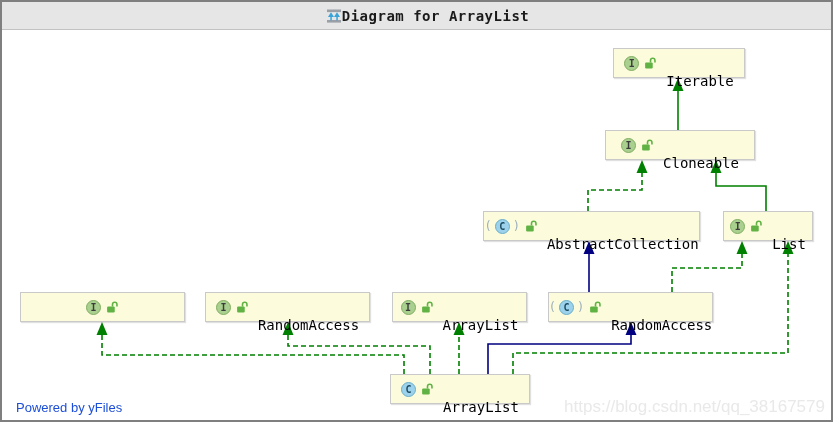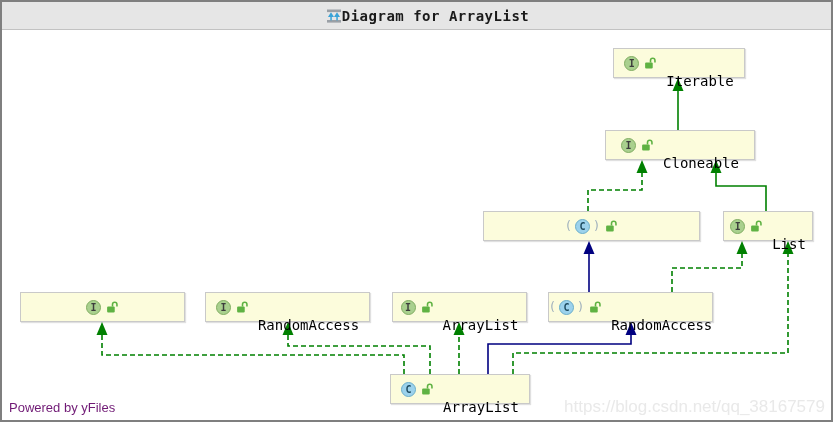--- a/index.html
+++ b/index.html
@@ -35,22 +35,22 @@
     display:inline-flex;align-items:center;justify-content:center;
     font:bold 10px "DejaVu Sans Mono","Liberation Mono",monospace;
     box-sizing:border-box;
   }
   .kind-circle.iface{background:#a9d08e;border:1px solid #82ae63;color:#3c3c3c;}
   .kind-circle.cls{background:#9cd2ec;border:1px solid #6baecb;color:#1f4c61;}
   .paren{color:#9fb0bd;font:12px "DejaVu Sans Mono",monospace;line-height:15px;}
   .lock{display:inline-flex;margin-left:2px;}
   .label{white-space:nowrap;margin-top:36px;}
   .powered{
-    position:absolute;left:9px;bottom:7px;
-    font:13px "Liberation Sans","DejaVu Sans",sans-serif;color:#701a75;
+    position:absolute;left:16px;bottom:7px;
+    font:13px "Liberation Sans","DejaVu Sans",sans-serif;color:#1d4ed8;
   }
   .watermark{
     position:absolute;right:8px;bottom:5px;
     font:17px "Liberation Sans","DejaVu Sans",sans-serif;color:#e9e9e9;
   }
 </style>
 </head>
 <body>
 
 <div class="frame">
@@ -121,20 +121,21 @@
           <span class="paren">(</span>
           <span class="kind-circle cls">C</span>
           <span class="paren">)</span>
           <span class="lock">
             <svg width="13" height="13" viewBox="0 0 14 14">
               <path d="M7 6 V3.8 a2.4 2.4 0 0 1 4.8 0 V6" fill="none" stroke="#5fb243" stroke-width="1.7"></path>
               <rect x="1.2" y="5.8" width="8.2" height="6.6" rx="1.2" fill="#5fb243"></rect>
             </svg>
           </span>
         </span>
+        <span class="label">AbstractCollection</span>
       </div>
       <div class="node" style="left: 723px; top: 211px; width: 90px; height: 30px;">
         <span class="icons">
           <span class="kind-circle iface">I</span>
           <span class="lock">
             <svg width="13" height="13" viewBox="0 0 14 14">
               <path d="M7 6 V3.8 a2.4 2.4 0 0 1 4.8 0 V6" fill="none" stroke="#5fb243" stroke-width="1.7"></path>
               <rect x="1.2" y="5.8" width="8.2" height="6.6" rx="1.2" fill="#5fb243"></rect>
             </svg>
           </span>

